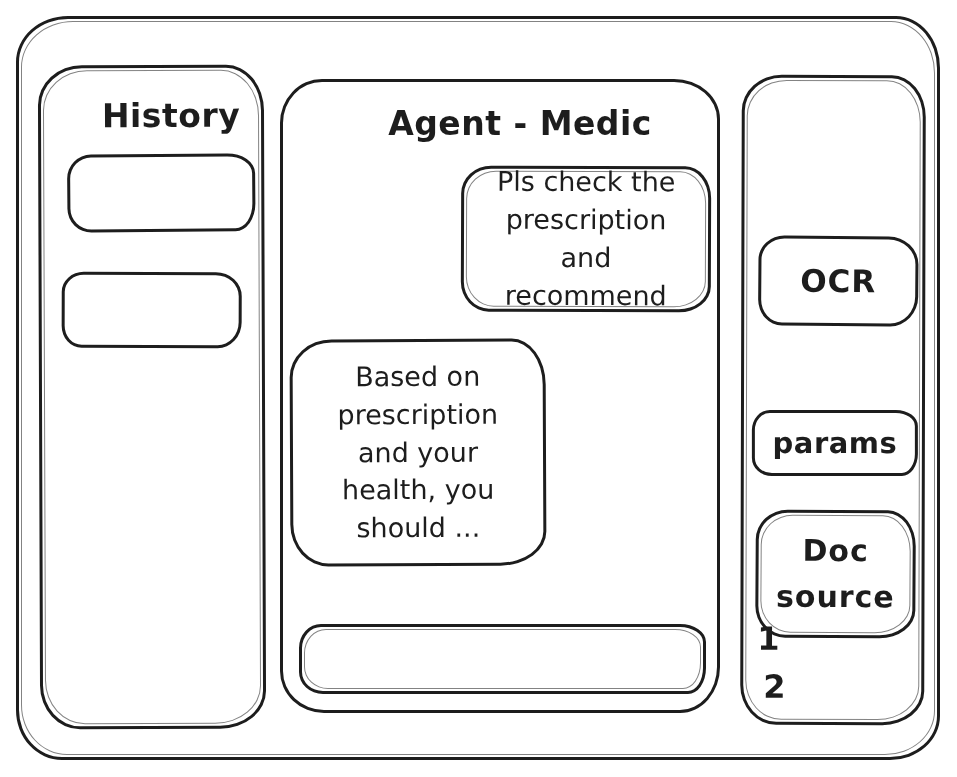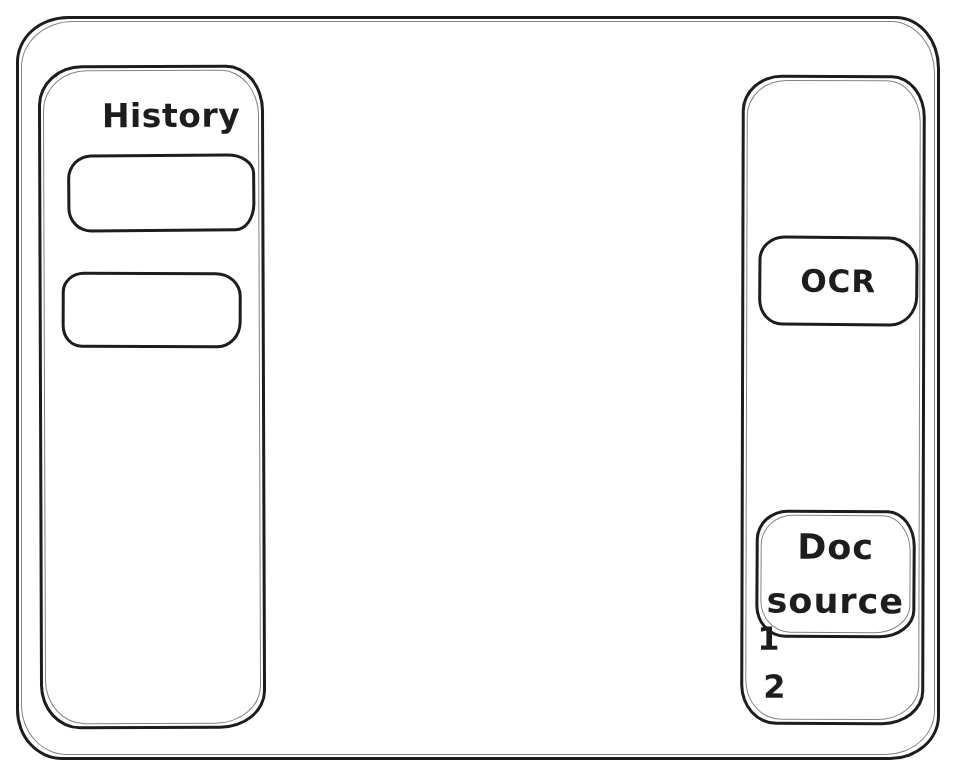--- a/index.html
+++ b/index.html
@@ -142,21 +142,21 @@
   }
   .tool-params {
     left: 8px; top: 332px; width: 166px; height: 66px;
     font-size: 29px;
     letter-spacing: 0.5px;
     border-radius: 18px 22px 16px 20px / 20px 16px 22px 18px;
     transform: rotate(-0.2deg);
   }
   .tool-doc {
     left: 12px; top: 432px; width: 160px; height: 128px;
-    font-size: 35px;
+    font-size: 30px;
     line-height: 1.55;
     padding: 0 26px;
     border-radius: 32px 28px 36px 30px / 30px 36px 28px 32px;
     transform: rotate(0.2deg);
   }
   .doc-num {
     position: absolute;
     font-size: 32px;
     font-weight: bold;
     z-index: 2;
@@ -171,22 +171,36 @@
 <div class="stage">
 
   <div class="sketch double frame">
 
     <aside class="sketch double panel-left">
       <div class="panel-title">History</div>
       <div class="hist-item hist-item-1"></div>
       <div class="hist-item hist-item-2"></div>
     </aside>
 
+    <main class="sketch panel-mid">
+      <div class="panel-title">Agent - Medic</div>
+
+      <div class="bubble bubble-user double">
+        <span>Pls check the prescription and recommend</span>
+      </div>
+
+      <div class="bubble bubble-bot">
+        <span>Based on prescription and your health, you should ...</span>
+      </div>
+
+      <div class="chat-input double"></div>
+    </main>
 
     <aside class="sketch double panel-right">
       <button class="tool tool-ocr">OCR</button>
+      <button class="tool tool-params">params</button>
       <button class="tool tool-doc double">Doc source</button>
       <div class="doc-num doc-num-1">1</div>
       <div class="doc-num doc-num-2">2</div>
     </aside>
 
   </div>
 </div>
 
 </body></html>

